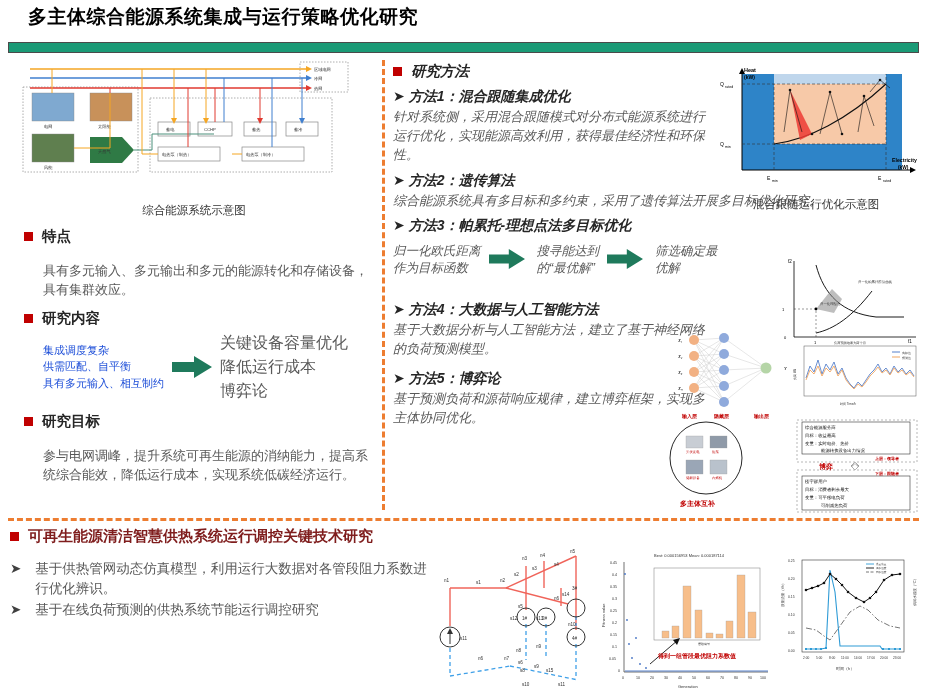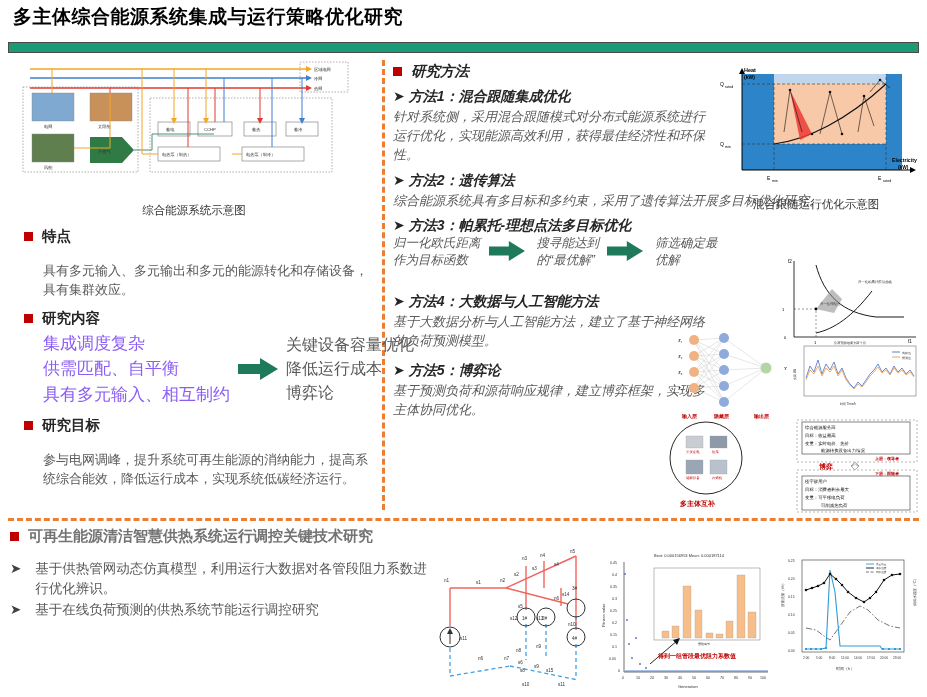--- a/index.html
+++ b/index.html
@@ -7,21 +7,21 @@
     width:927px;height:697px;overflow:hidden;
     background:#ffffff;
     font-family:"Liberation Sans","DejaVu Sans",sans-serif;
     color:#404040;
     position:relative;
   }
   .slide{position:absolute;inset:0;}
 
   
   .title{
-    position:absolute;left:13px;top:4px;
+    position:absolute;left:28px;top:4px;
     font-size:19px;font-weight:bold;color:#000000;
     letter-spacing:0.5px;
   }
   .greenbar{
     position:absolute;left:8px;top:42px;width:911px;height:11px;
     background:#1a9a76;border:1px solid #4a4a4a;box-sizing:border-box;
   }
 
   
   .vdiv{
@@ -50,42 +50,42 @@
   .left{position:absolute;left:10px;top:60px;width:368px;}
   .diagram-caption{
     text-align:center;font-size:11.5px;color:#333;margin-top:3px;
   }
 
   .sec{margin-top:9px;}
   .sec .hd{margin-left:14px;}
   .sec .body{margin-left:33px;margin-top:16px;}
 
   .twocol{display:flex;align-items:center;margin-left:33px;margin-top:3px;}
-  .twocol .c1{font-size:17px;line-height:1.5;color:#8b5cf6;white-space:nowrap;}
+  .twocol .c1{font-size:11px;line-height:1.5;color:#1d4ed8;white-space:nowrap;}
   .twocol .c2{font-size:16px;line-height:1.5;color:#595959;white-space:nowrap;}
   .gArrow{
     width:40px;height:22px;margin:0 8px;flex:none;position:relative;
   }
 
   
   .right{position:absolute;left:393px;top:62px;width:320px;font-style:italic;}
   .mrow{font-size:14px;font-weight:bold;color:#262626;margin-top:7px;}
   .mrow .chev{color:#262626;margin-right:4px;}
   .mtext{font-size:13px;line-height:1.45;color:#595959;margin-top:2px;}
 
-  .flow{display:flex;align-items:center;}
+  .flow{display:flex;align-items:center;margin-top:8px;}
   .flow .fb{font-size:12.5px;line-height:1.35;color:#595959;white-space:nowrap;}
 
   
   .fig{position:absolute;}
   .figcap{text-align:center;font-size:11.5px;color:#333;}
 
   
   .bottom{position:absolute;left:10px;top:527px;width:420px;}
-  .bhd{font-size:15px;font-weight:bold;color:#737373;display:flex;align-items:center;}
+  .bhd{font-size:15px;font-weight:bold;color:#7f1d1d;display:flex;align-items:center;}
   .blist{margin-top:13px;}
   .bli{display:flex;font-size:13.5px;line-height:1.45;color:#595959;margin-bottom:2px;}
   .bli .chev{margin-right:14px;color:#404040;flex:none;}
 
   svg{display:block;}
   .lbl{font-size:4.2px;fill:#333;font-family:"Liberation Sans",sans-serif;}
 </style>
 </head>
 <body>
 

